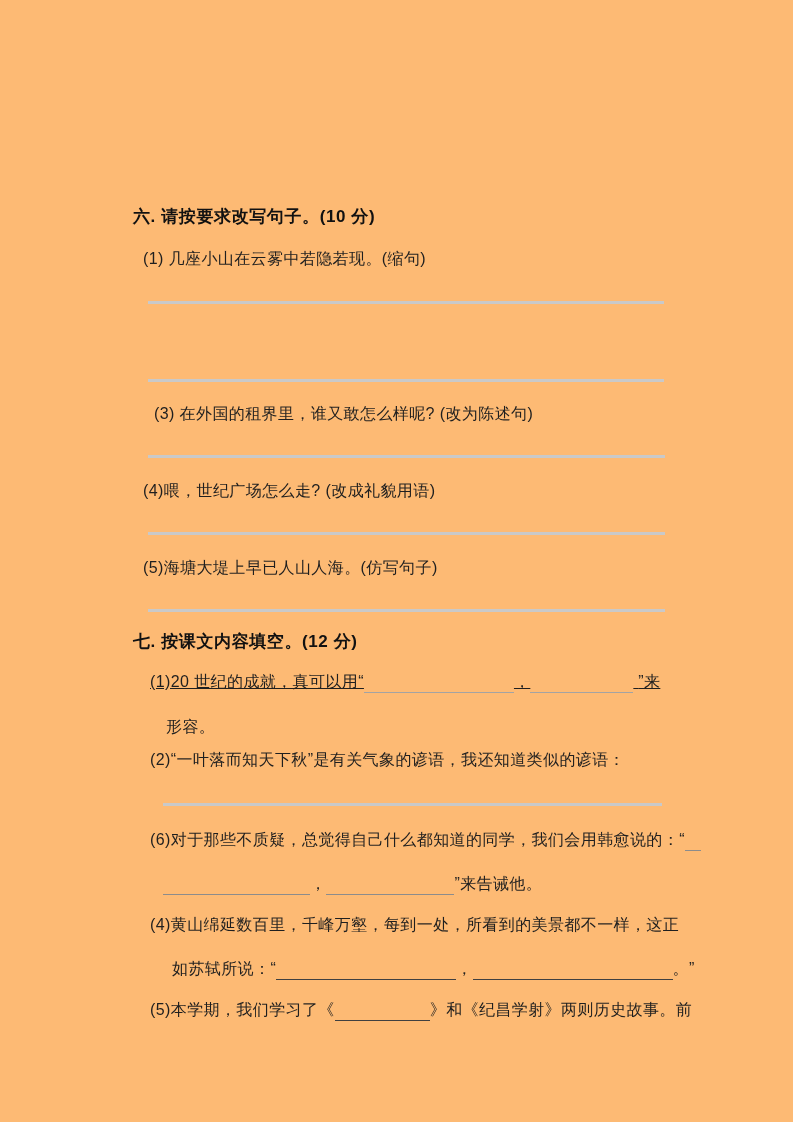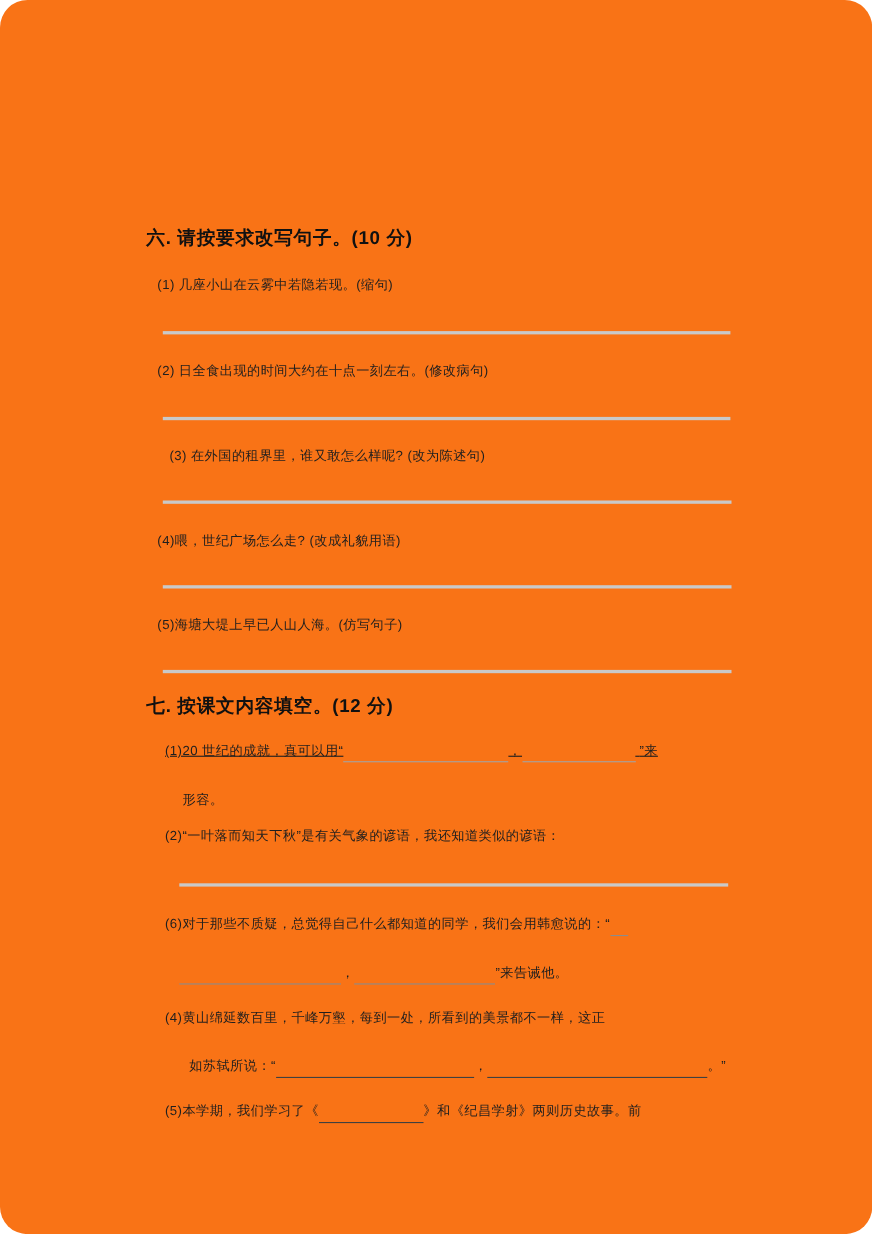--- a/index.html
+++ b/index.html
@@ -1,27 +1,26 @@
 <!DOCTYPE html>
 <html><head>
 <meta charset="utf-8">
 <style>
   html,body{margin:0;padding:0;background:#fff;}
   .page{
     position:relative;
     width:793px;height:1122px;
-    background:#f97316;
+    background:#fdba74;
     font-family:"Liberation Sans","DejaVu Sans",sans-serif;
     color:#1f1f1f;
     overflow:hidden;
-    border-radius:25px;
   }
   .row{
     position:absolute;
-    font-size:12px;
+    font-size:16px;
     letter-spacing:0.4px;
     white-space:nowrap;
     line-height:22px;
   }
   .sec-title{
     font-weight:bold;
     font-size:17px;
     letter-spacing:0.6px;
     color:#111;
   }
@@ -71,21 +70,20 @@
 </head>
 <body>
 
 <div class="page">
 
   <div class="row sec-title s6-title">六. 请按要求改写句子。(10 分)</div>
 
   <div class="row s6-i1">(1) 几座小山在云雾中若隐若现。(缩句)</div>
   <div class="ansline l1"></div>
 
-  <div class="row s6-i2">(2) 日全食出现的时间大约在十点一刻左右。(修改病句)</div>
   <div class="ansline l2"></div>
 
   <div class="row s6-i3">(3) 在外国的租界里，谁又敢怎么样呢? (改为陈述句)</div>
   <div class="ansline l3"></div>
 
   <div class="row s6-i4">(4)喂，世纪广场怎么走? (改成礼貌用语)</div>
   <div class="ansline l4"></div>
 
   <div class="row s6-i5">(5)海塘大堤上早已人山人海。(仿写句子)</div>
   <div class="ansline l5"></div>

